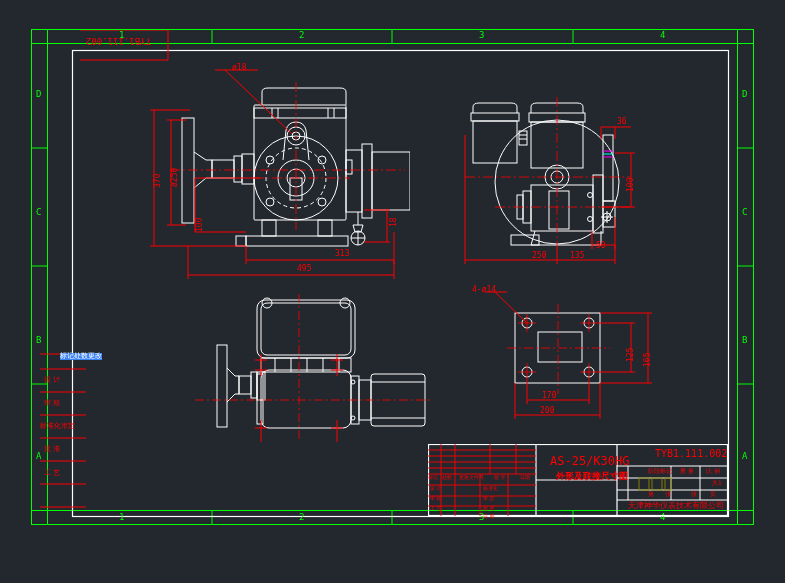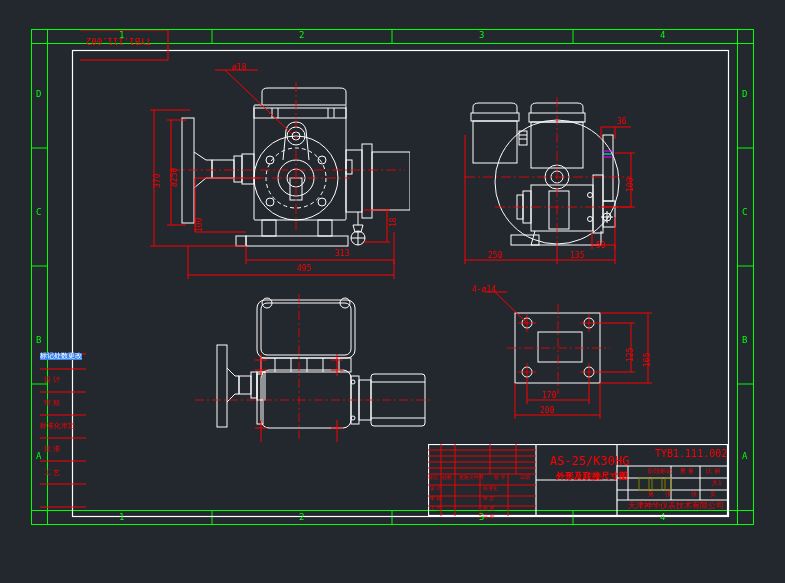--- a/index.html
+++ b/index.html
@@ -3,21 +3,21 @@
 <meta charset="utf-8">
 <style>
   html,body{margin:0;padding:0;background:#000;}
   body{width:785px;height:583px;overflow:hidden;font-family:"DejaVu Sans Mono",monospace;}
   #cad{position:relative;width:785px;height:583px;background:#23272e;}
   .abs{position:absolute;}
   svg{display:block;}
   .lbl{position:absolute;color:#ff0000;font-size:8px;font-family:"DejaVu Sans Mono",monospace;white-space:nowrap;line-height:1;}
   .glbl{position:absolute;color:#00ff00;font-size:9px;font-family:"DejaVu Sans Mono",monospace;white-space:nowrap;line-height:1;}
   .vlbl{transform-origin:left top;}
-  .sel{background:#3b82f6;color:#ffffff;}
+  .sel{background:#3b82f6;color:#ffffff;margin-left:20px;}
   .cnz{font-family:"DejaVu Sans",sans-serif;}
 </style>
 </head>
 <body>
 
 <div id="cad">
 
   <svg class="abs" style="left:0;top:0;" width="785" height="583">
 
     <rect x="31.5" y="29.5" width="722" height="495" fill="none" stroke="#00ff00" stroke-width="1"></rect>
@@ -261,21 +261,21 @@
       <line x1="10" y1="40" x2="10" y2="169"></line>
       <line x1="102" y1="150" x2="102" y2="169"></line>
 
       <line x1="102" y1="165" x2="160" y2="165"></line>
       <line x1="160" y1="150" x2="160" y2="169"></line>
     </g>
   </svg>
   <div class="lbl" style="left:617px;top:118px;">36</div>
   <div class="lbl vlbl" style="left:627px;top:192px;transform:rotate(-90deg);">100</div>
   <div class="lbl" style="left:596px;top:242px;">50</div>
-  <div class="lbl" style="left:488px;top:252px;">250</div>
+  <div class="lbl" style="left:532px;top:252px;">250</div>
   <div class="lbl" style="left:570px;top:252px;">135</div>
 
   <svg class="abs" style="left:195px;top:290px;" width="235" height="155">
     <g stroke="#ffffff" stroke-width="1" fill="none">
 
       <rect x="22" y="55" width="10" height="82"></rect>
       <path d="M 32,78 L 40,86 L 44,86 L 44,104 L 40,104 L 32,112"></path>
       <rect x="44" y="86" width="12" height="18"></rect>
       <rect x="56" y="82" width="6" height="26"></rect>
 

